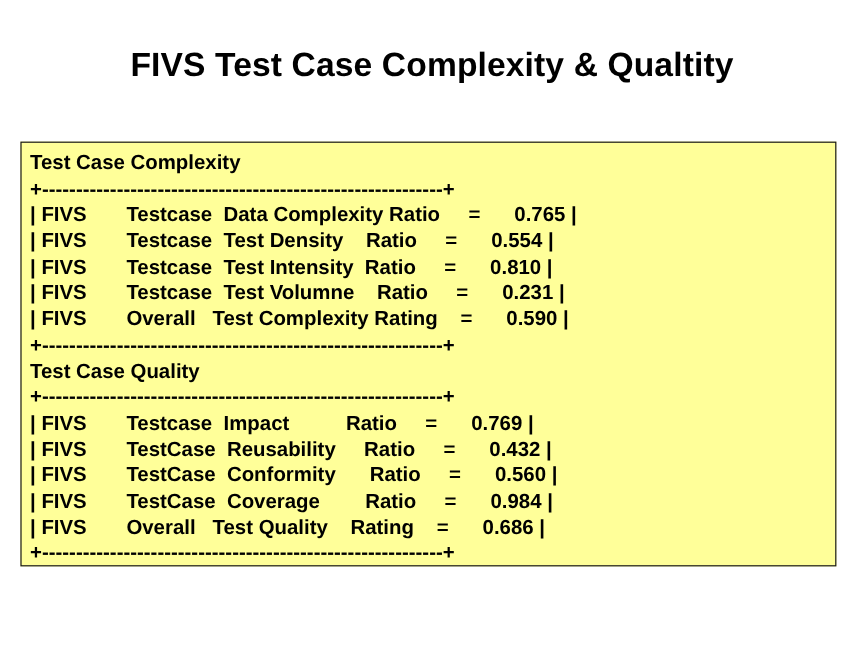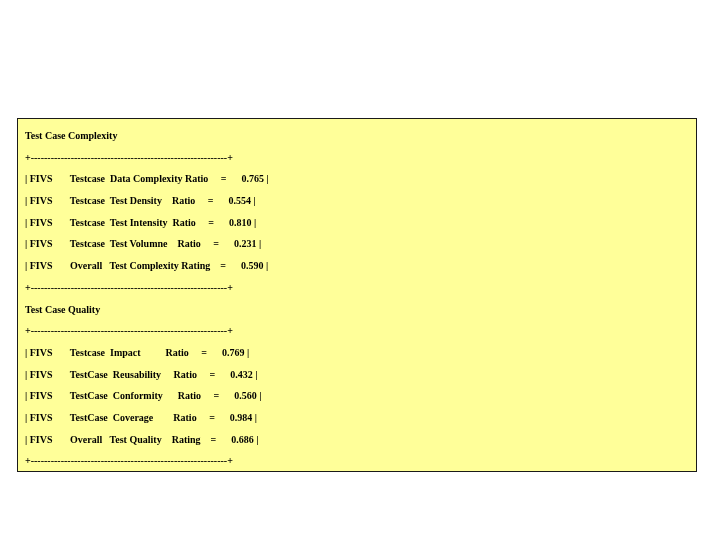--- a/index.html
+++ b/index.html
@@ -49,38 +49,39 @@
     border: 1px solid #1a1a1a;
     box-sizing: border-box;
     overflow: hidden;
   }
 
   #report-text {
     position: absolute;
     left: 7px;
     top: 6px;
     margin: 0;
-    font-family: Liberation Serif, serif;
-    font-size: 10px;
+    font-family: Liberation Sans, sans-serif;
+    font-size: 17px;
     line-height: 21.7px;
     font-weight: bold;
     color: #000000;
     white-space: pre;
     letter-spacing: 0px;
   }
 
   .rpt-line {
     display: block;
     white-space: pre;
     height: 21.7px;
   }
 </style>
 </head>
 <body style="background: rgb(255, 255, 255);">
 
 <div id="slide" style="background: rgb(255, 255, 255);">
 
+  <div id="slide-title" style="color: rgb(0, 0, 0);">FIVS Test Case Complexity &amp; Qualtity</div>
 
   <div id="report-panel" style="background: rgb(255, 255, 153); border-color: rgb(26, 26, 26);">
     <pre id="report-text" style="color: rgb(0, 0, 0);"><span class="rpt-line">Test Case Complexity</span><span class="rpt-line">+-----------------------------------------------------------+</span><span class="rpt-line">| FIVS       Testcase  Data Complexity Ratio     =      0.765 |</span><span class="rpt-line">| FIVS       Testcase  Test Density    Ratio     =      0.554 |</span><span class="rpt-line">| FIVS       Testcase  Test Intensity  Ratio     =      0.810 |</span><span class="rpt-line">| FIVS       Testcase  Test Volumne    Ratio     =      0.231 |</span><span class="rpt-line">| FIVS       Overall   Test Complexity Rating    =      0.590 |</span><span class="rpt-line">+-----------------------------------------------------------+</span><span class="rpt-line">Test Case Quality</span><span class="rpt-line">+-----------------------------------------------------------+</span><span class="rpt-line">| FIVS       Testcase  Impact          Ratio     =      0.769 |</span><span class="rpt-line">| FIVS       TestCase  Reusability     Ratio     =      0.432 |</span><span class="rpt-line">| FIVS       TestCase  Conformity      Ratio     =      0.560 |</span><span class="rpt-line">| FIVS       TestCase  Coverage        Ratio     =      0.984 |</span><span class="rpt-line">| FIVS       Overall   Test Quality    Rating    =      0.686 |</span><span class="rpt-line">+-----------------------------------------------------------+</span></pre>
   </div>
 
 </div>
 
 </body></html>

